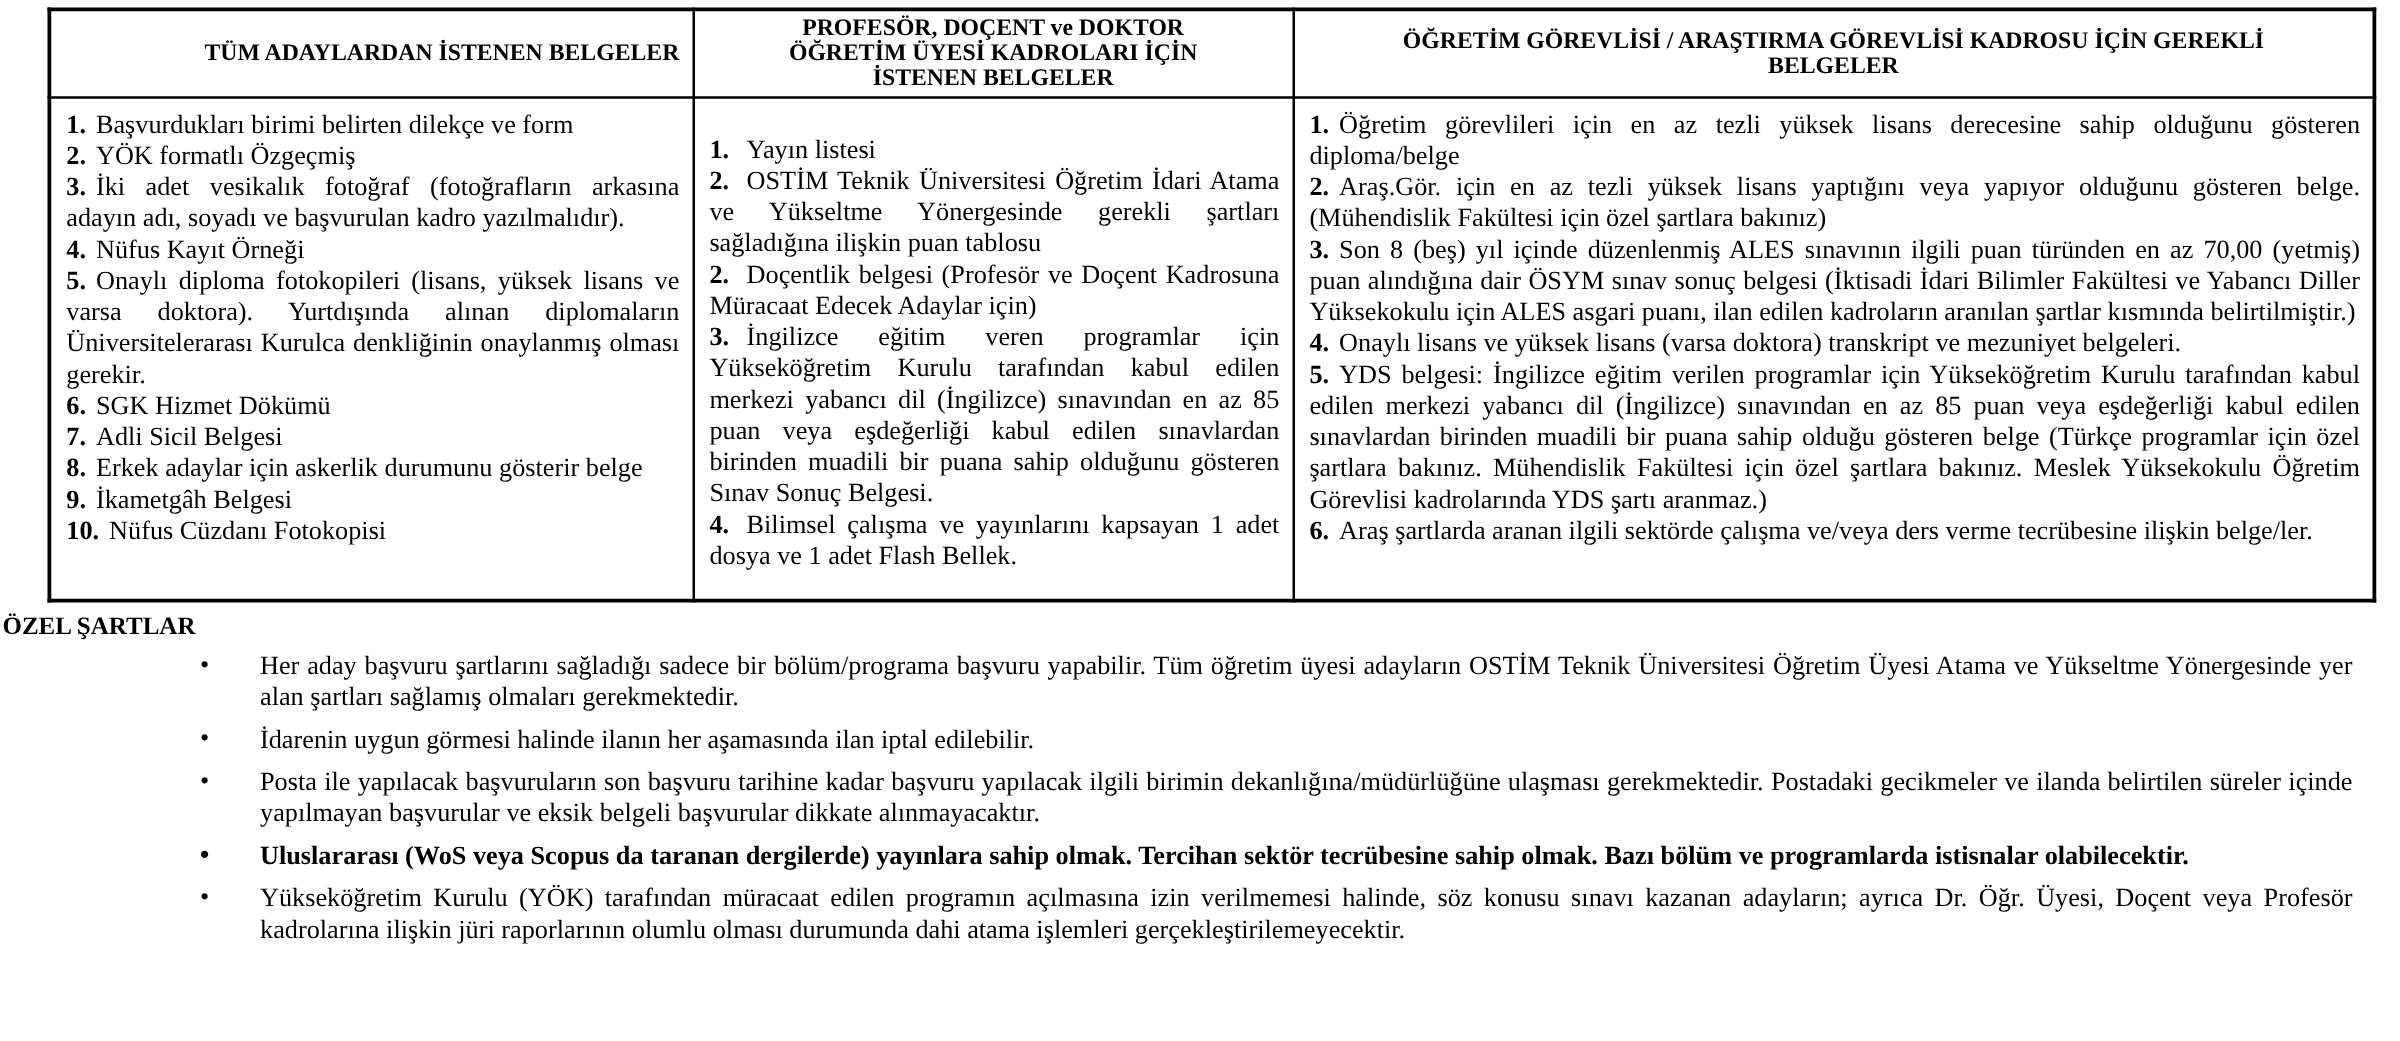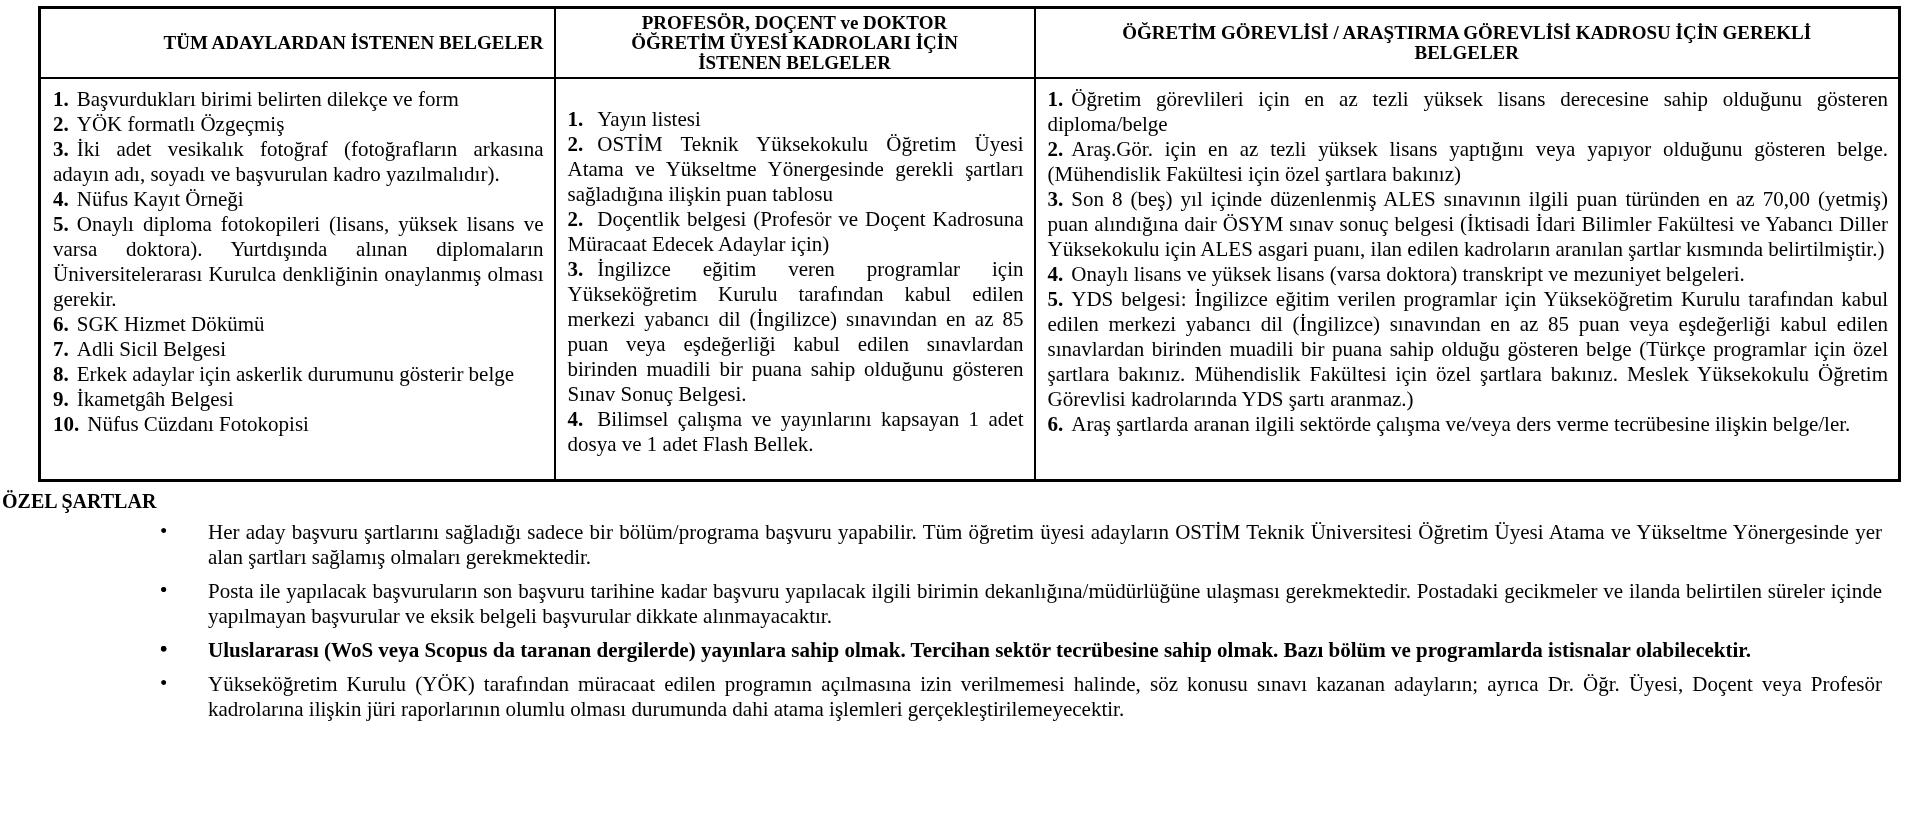--- a/index.html
+++ b/index.html
@@ -137,21 +137,21 @@
               <span class="num">10.</span><span class="txt">Nüfus Cüzdanı Fotokopisi</span>
             </div>
           </td>
         <td class="c2cell">
 
             <div class="item">
               <span class="num">1.</span><span class="txt">Yayın listesi</span>
             </div>
 
             <div class="item">
-              <span class="num">2.</span><span class="txt">OSTİM Teknik Yüksekokulu Öğretim Üyesi Atama ve Yükseltme Yönergesinde gerekli şartları sağladığına ilişkin puan tablosu</span>
+              <span class="num">2.</span><span class="txt">OSTİM Teknik Üniversitesi Öğretim İdari Atama ve Yükseltme Yönergesinde gerekli şartları sağladığına ilişkin puan tablosu</span>
             </div>
 
             <div class="item">
               <span class="num">2.</span><span class="txt">Doçentlik belgesi (Profesör ve Doçent Kadrosuna Müracaat Edecek Adaylar için)</span>
             </div>
 
             <div class="item">
               <span class="num">3.</span><span class="txt">İngilizce eğitim veren programlar için Yükseköğretim Kurulu tarafından kabul edilen merkezi yabancı dil (İngilizce) sınavından en az 85 puan veya eşdeğerliği kabul edilen sınavlardan birinden muadili bir puana sahip olduğunu gösteren Sınav Sonuç Belgesi.</span>
             </div>
 
@@ -191,21 +191,21 @@
 
   <div class="sect-h">ÖZEL ŞARTLAR</div>
 
   <ul class="bullets">
 
       <li>
         <span class="marker">•</span><span class="btext">Her aday başvuru şartlarını sağladığı sadece bir bölüm/programa başvuru yapabilir. Tüm öğretim üyesi adayların OSTİM Teknik Üniversitesi Öğretim Üyesi Atama ve Yükseltme Yönergesinde yer alan şartları sağlamış olmaları gerekmektedir.</span>
       </li>
 
       <li>
-        <span class="marker">•</span>
+        <span class="marker">•</span><span class="btext">İdarenin uygun görmesi halinde ilanın her aşamasında ilan iptal edilebilir.</span>
       </li>
 
       <li>
         <span class="marker">•</span><span class="btext">Posta ile yapılacak başvuruların son başvuru tarihine kadar başvuru yapılacak ilgili birimin dekanlığına/müdürlüğüne ulaşması gerekmektedir. Postadaki gecikmeler ve ilanda belirtilen süreler içinde yapılmayan başvurular ve eksik belgeli başvurular dikkate alınmayacaktır.</span>
       </li>
 
       <li>
         <span class="marker">•</span>
       </li>
 

